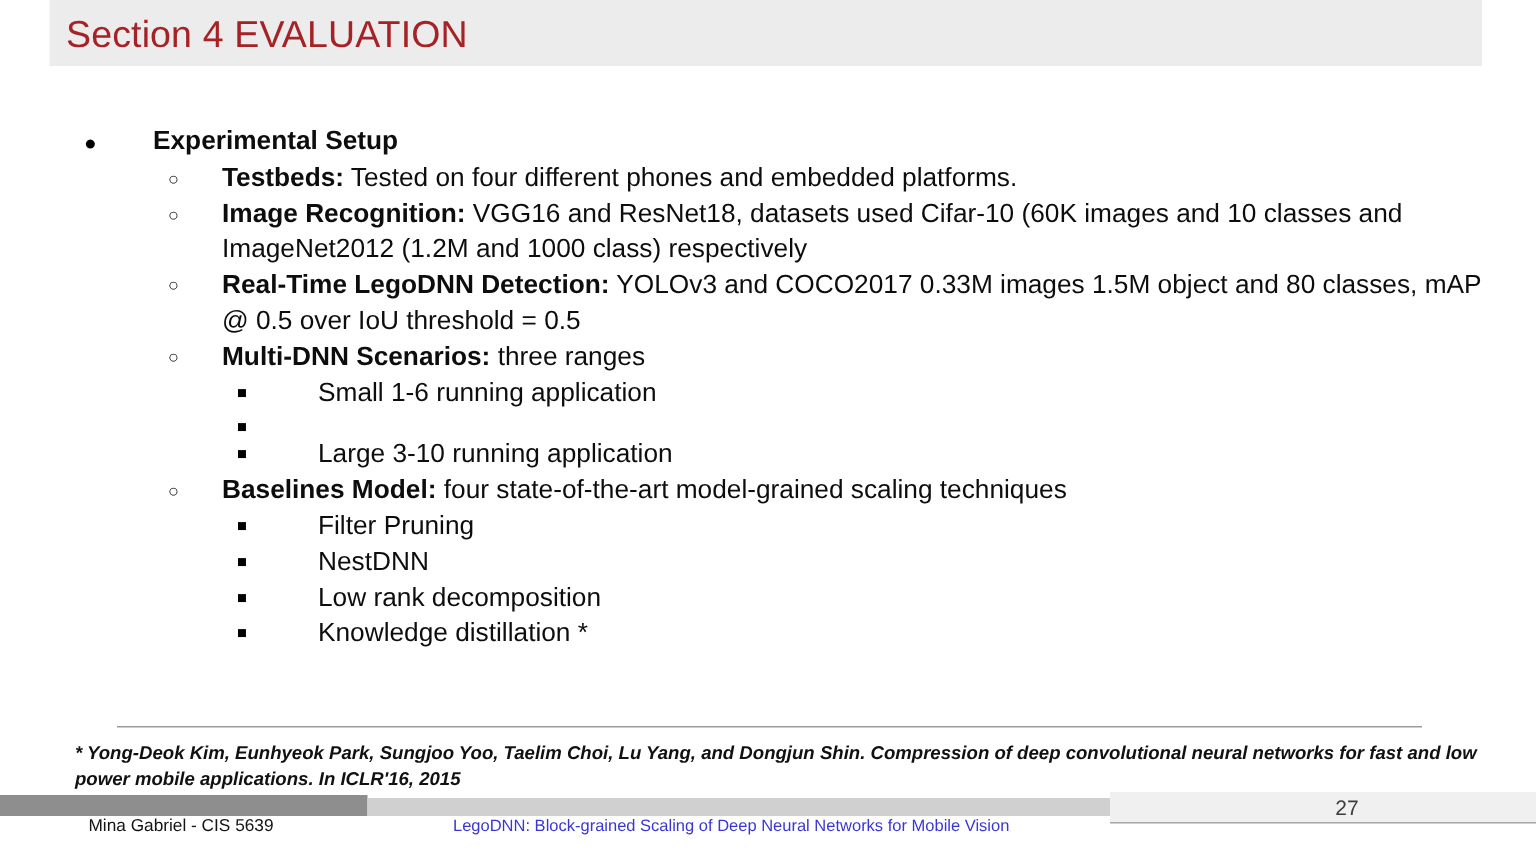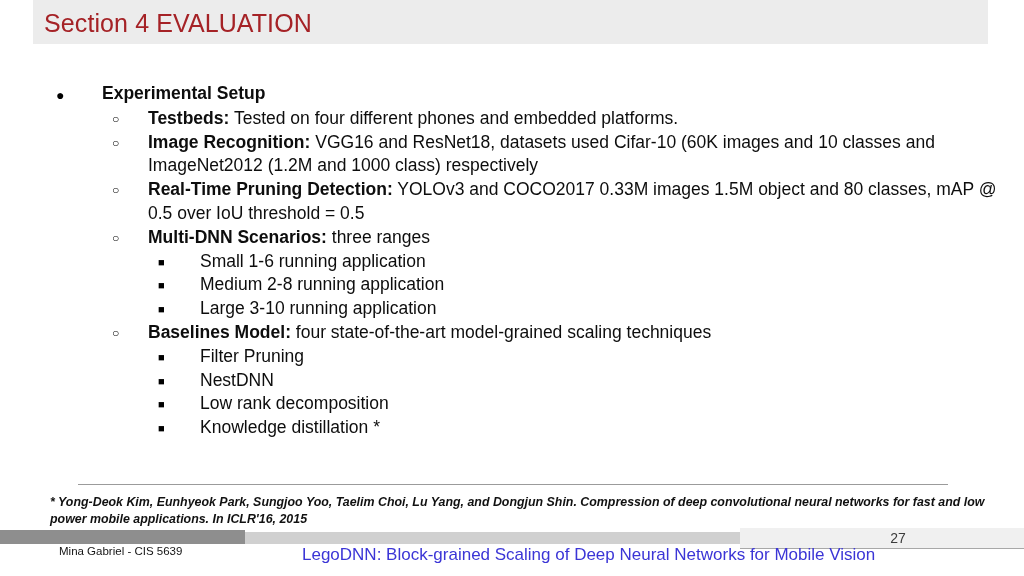--- a/index.html
+++ b/index.html
@@ -72,21 +72,21 @@
     padding-top: 7px;
   }
 
   .textblock {
     font-size: 17.5px;
     line-height: 23.8px;
     color: #0d0d0d;
   }
   .t1 { font-size: 17.5px; font-weight: bold; }
   .t2 { font-size: 17.5px; max-width: 860px; }
-  .t3 { font-size: 17.5px; }
+  .t3 { font-size: 17.5px; margin-left: 12px; }
   .lead { font-weight: bold; }
 
   .lvl1 + .lvl2 { margin-top: 1px; }
 
   
   #footnote-rule {
     position: absolute;
     left: 78px;
     top: 484px;
     width: 870px;
@@ -146,21 +146,21 @@
     left: 59px;
     top: 545px;
     font-size: 11.5px;
     color: #141414;
     white-space: nowrap;
   }
   #paper-ref {
     position: absolute;
     left: 292px;
     top: 545px;
-    font-size: 17px;
+    font-size: 11px;
     color: #3b35d6;
     white-space: nowrap;
     padding-left: 10px;
   }
 </style>
 </head>
 <body>
 
 <div id="header-band"></div>
 <div id="slide-title">Section 4 EVALUATION</div>
@@ -177,34 +177,33 @@
     <span class="textblock t2"><span class="lead">Testbeds:</span><span> Tested on four  different phones and embedded platforms.</span></span>
   </div>
 
   <div class="lvl2">
     <span class="marker m2">○</span>
     <span class="textblock t2"><span class="lead">Image Recognition:</span><span> VGG16 and ResNet18, datasets used Cifar-10 (60K images and 10 classes and ImageNet2012 (1.2M and 1000 class) respectively</span></span>
   </div>
 
   <div class="lvl2">
     <span class="marker m2">○</span>
-    <span class="textblock t2"><span class="lead">Real-Time Pruning Detection:</span><span> YOLOv3 and COCO2017 0.33M images 1.5M object and 80 classes, mAP @ 0.5 over IoU threshold = 0.5</span></span>
+    <span class="textblock t2"><span class="lead">Real-Time LegoDNN Detection:</span><span> YOLOv3 and COCO2017 0.33M images 1.5M object and 80 classes, mAP @ 0.5 over IoU threshold = 0.5</span></span>
   </div>
 
   <div class="lvl2">
     <span class="marker m2">○</span>
     <span class="textblock t2"><span class="lead">Multi-DNN Scenarios:</span><span> three ranges</span></span>
   </div>
   <div class="lvl3">
     <span class="marker m3">■</span>
     <span class="textblock t3">Small 1-6 running application</span>
   </div>
   <div class="lvl3">
     <span class="marker m3">■</span>
-    <span class="textblock t3">Medium 2-8 running application</span>
   </div>
   <div class="lvl3">
     <span class="marker m3">■</span>
     <span class="textblock t3">Large 3-10 running application</span>
   </div>
 
   <div class="lvl2">
     <span class="marker m2">○</span>
     <span class="textblock t2"><span class="lead">Baselines Model:</span><span> four state-of-the-art model-grained scaling techniques</span></span>
   </div>

